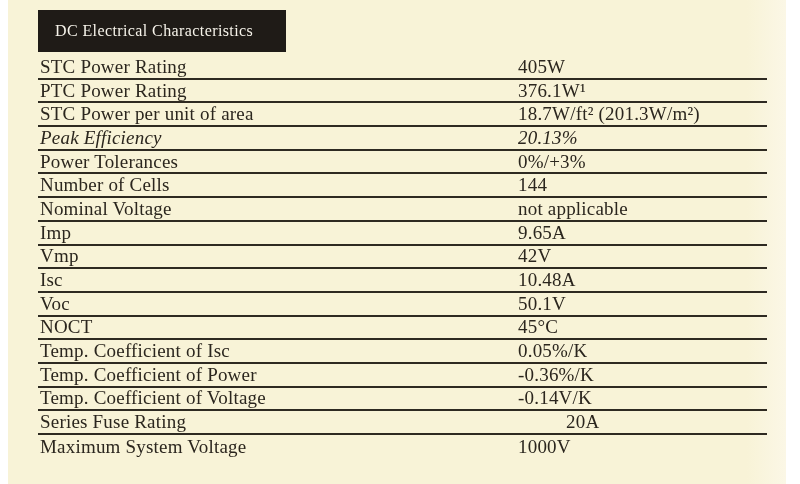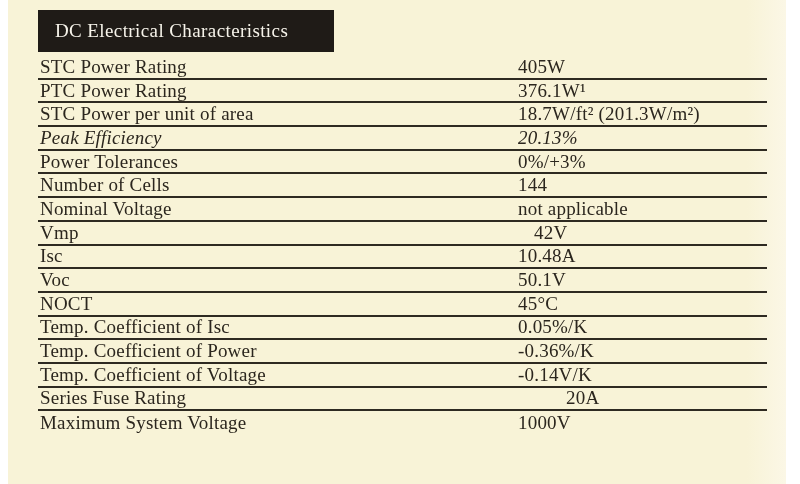--- a/index.html
+++ b/index.html
@@ -16,29 +16,29 @@
     left: 8px;
     top: 0;
     width: 778px;
     height: 484px;
     background: linear-gradient(to right, #f8f3d7 0%, #f8f3d7 95%, #fbf7e6 100%);
   }
   .header-box {
     position: absolute;
     left: 30px;
     top: 10px;
-    width: 296px;
+    width: 248px;
     height: 42px;
     box-sizing: border-box;
     background: #1f1b17;
     color: #f6f3ea;
     display: flex;
     align-items: center;
     padding-left: 17px;
-    font-size: 19px;
+    font-size: 16px;
     letter-spacing: 0.4px;
   }
   .spec-table {
     position: absolute;
     left: 30px;
     top: 56px;
     width: 729px;
   }
   .spec-row {
     height: 23.7px;
@@ -103,22 +103,26 @@
       <div class="spec-row" style="color: rgb(43, 38, 30);">
         <span class="row-label">Number of Cells</span>
         <span class="row-value">144</span>
       </div>
 
       <div class="spec-row" style="color: rgb(43, 38, 30);">
         <span class="row-label">Nominal Voltage</span>
         <span class="row-value">not applicable</span>
       </div>
 
+      <div class="spec-row" style="color: rgb(43, 38, 30);">
+        <span class="row-label">Imp</span>
+        <span class="row-value">9.65A</span>
+      </div>
 
-      <div class="spec-row" style="color: rgb(43, 38, 30); gap: 16px;">
+      <div class="spec-row" style="color: rgb(43, 38, 30);">
         <span class="row-label">Vmp</span>
         <span class="row-value">42V</span>
       </div>
 
       <div class="spec-row" style="color: rgb(43, 38, 30);">
         <span class="row-label">Isc</span>
         <span class="row-value">10.48A</span>
       </div>
 
       <div class="spec-row" style="color: rgb(43, 38, 30);">

